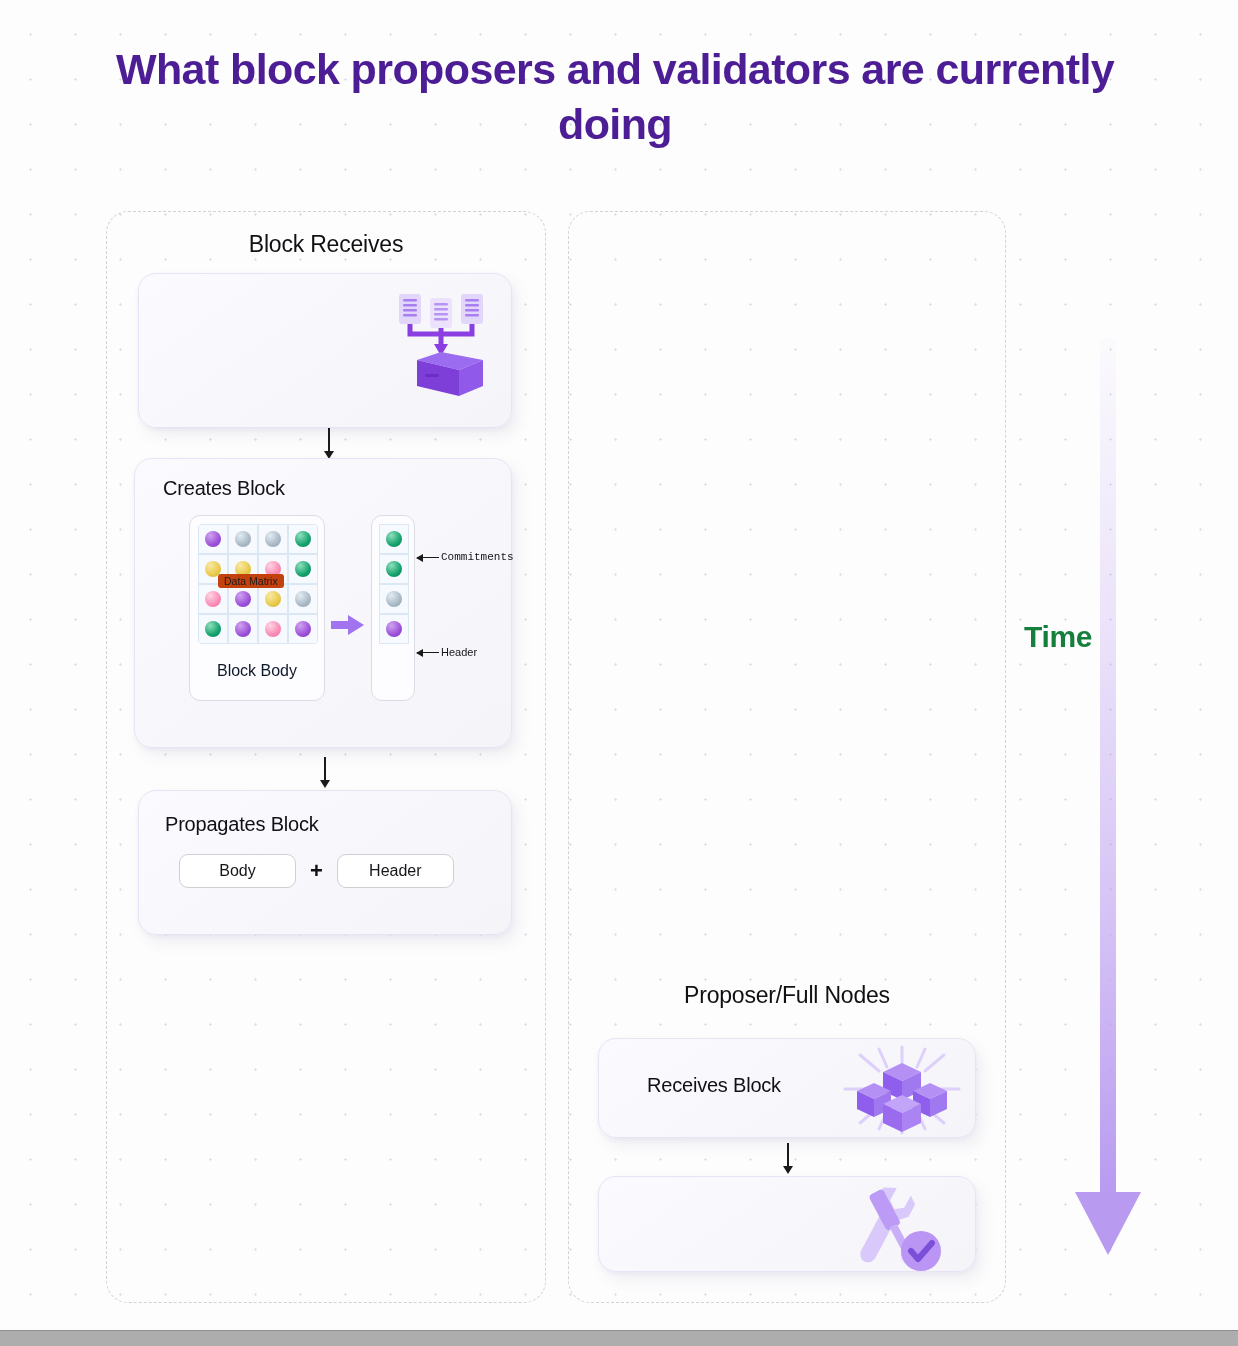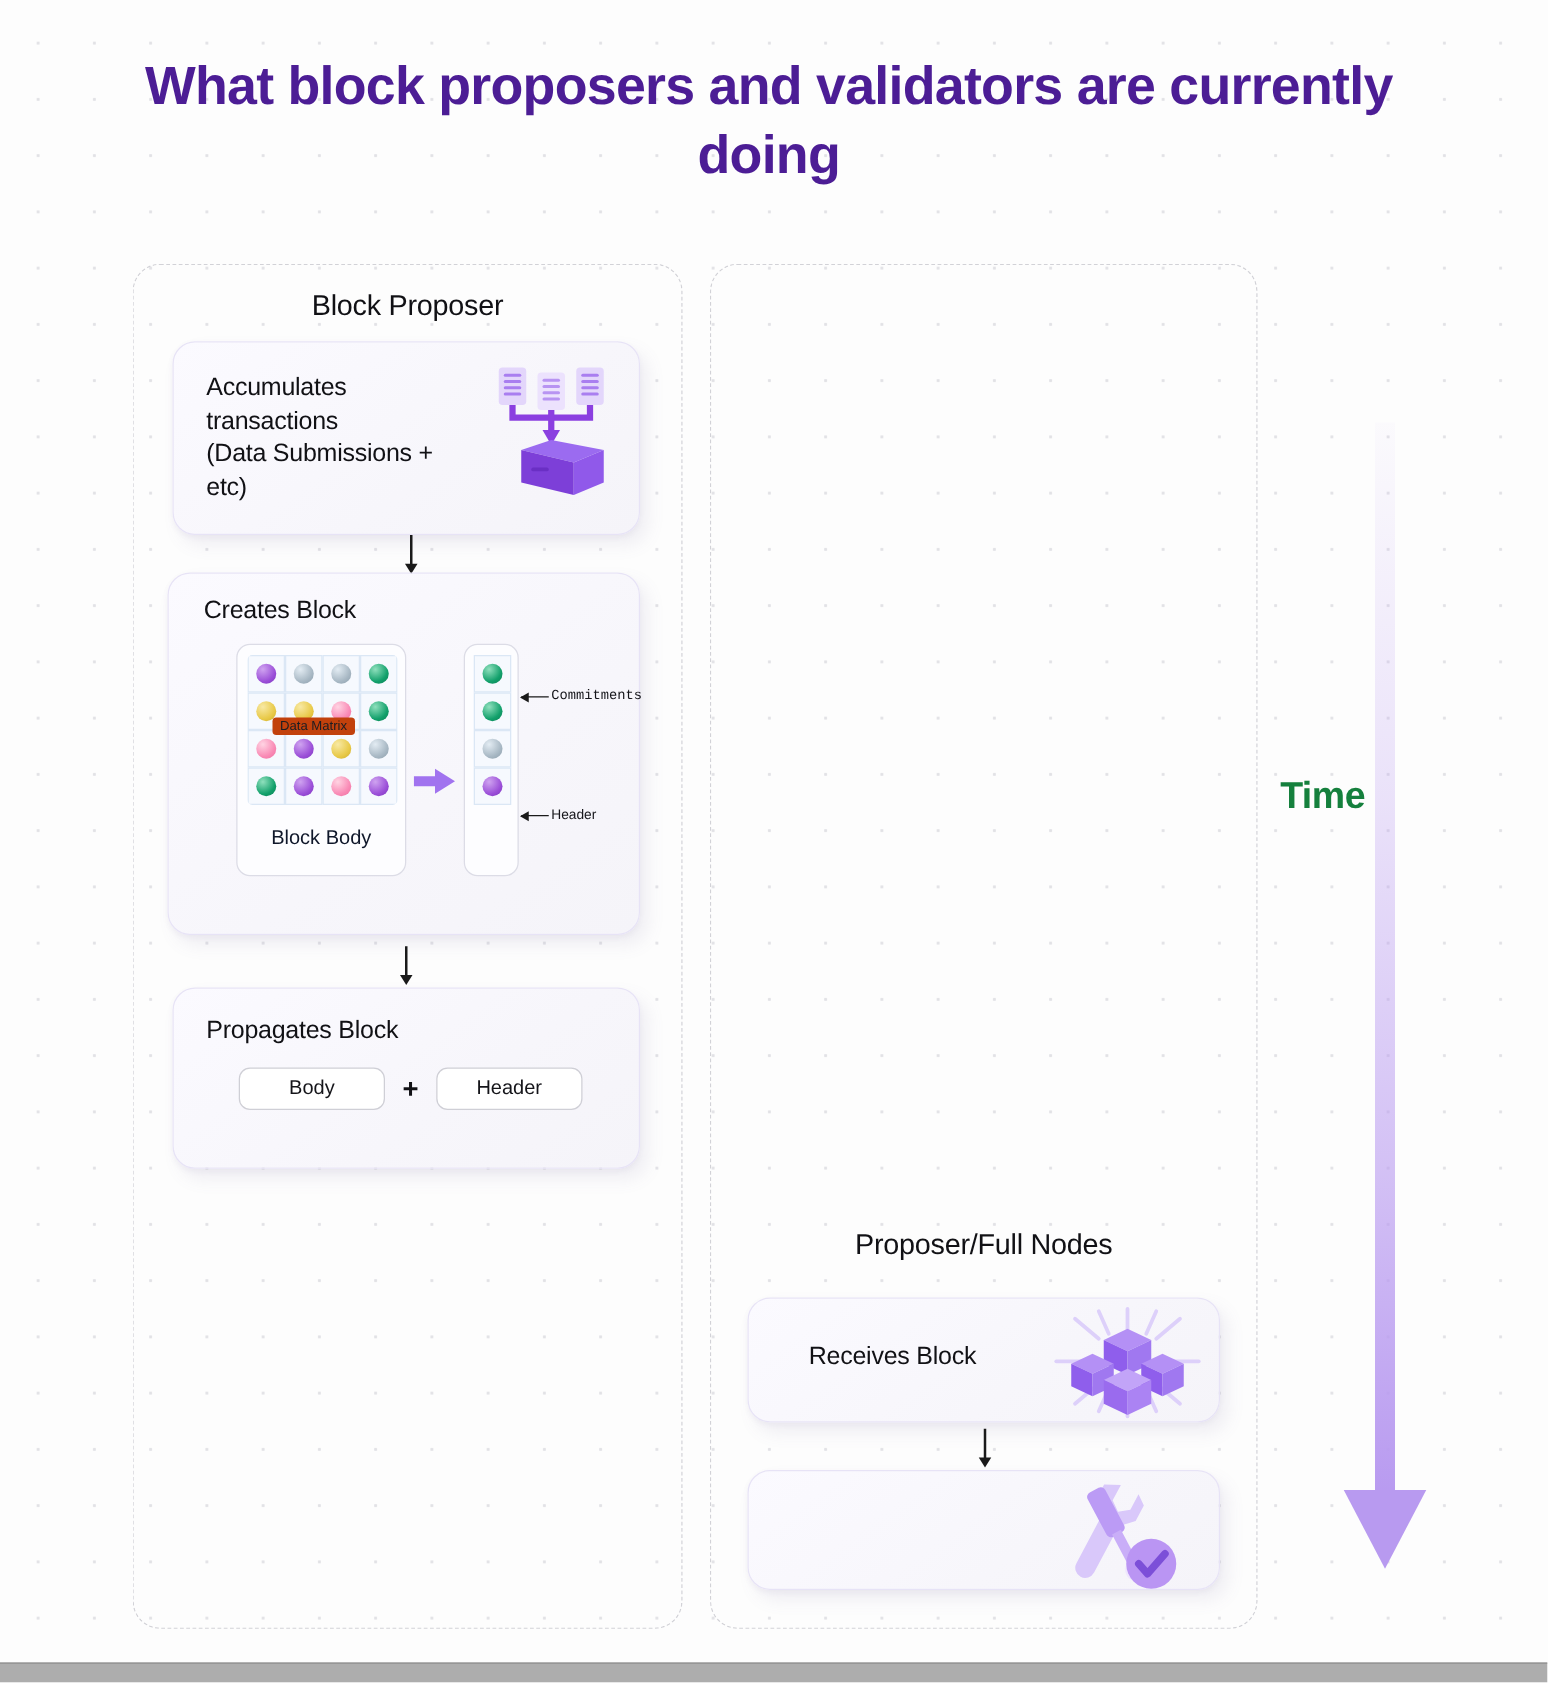--- a/index.html
+++ b/index.html
@@ -232,21 +232,20 @@
   .annot-line-header { left: 282px; top: 193px; width: 22px; }
 
   
   .pill-row {
     position: absolute;
     left: 40px;
     top: 63px;
     display: flex;
     align-items: center;
     gap: 14px;
-    margin-left: 12px;
   }
   .pill {
     width: 117px;
     height: 34px;
     border: 1px solid #cfcfd6;
     border-radius: 9px;
     background: #ffffff;
     display: flex;
     align-items: center;
     justify-content: center;
@@ -310,32 +309,28 @@
     border-top: 1px solid #8f8f8f;
   }
 </style>
 </head>
 <body>
 
 <div class="page-title">What block proposers and validators are
 currently doing</div>
 
 <div class="lane lane-left">
-  <div class="lane-title">Block Proposer</div>
+  <div class="lane-title">Block Receives</div>
 </div>
 
 <div class="lane lane-right">
   <div class="lane-title">Proposer/Full Nodes</div>
 </div>
 
 <div class="card card-accumulate">
-  <div class="card-title">Accumulates
-transactions
-(Data Submissions +
-etc)</div>
   <div class="icon icon-accumulate">
     <svg width="92" height="110" viewBox="0 0 92 110">
 
       <g>
         <rect x="2" y="4" width="22" height="30" rx="3" fill="#e3d6fb"></rect>
         <rect x="6" y="9" width="14" height="2.4" rx="1.2" fill="#a97ef0"></rect>
         <rect x="6" y="14" width="14" height="2.4" rx="1.2" fill="#a97ef0"></rect>
         <rect x="6" y="19" width="14" height="2.4" rx="1.2" fill="#a97ef0"></rect>
         <rect x="6" y="24" width="14" height="2.4" rx="1.2" fill="#a97ef0"></rect>
       </g>

